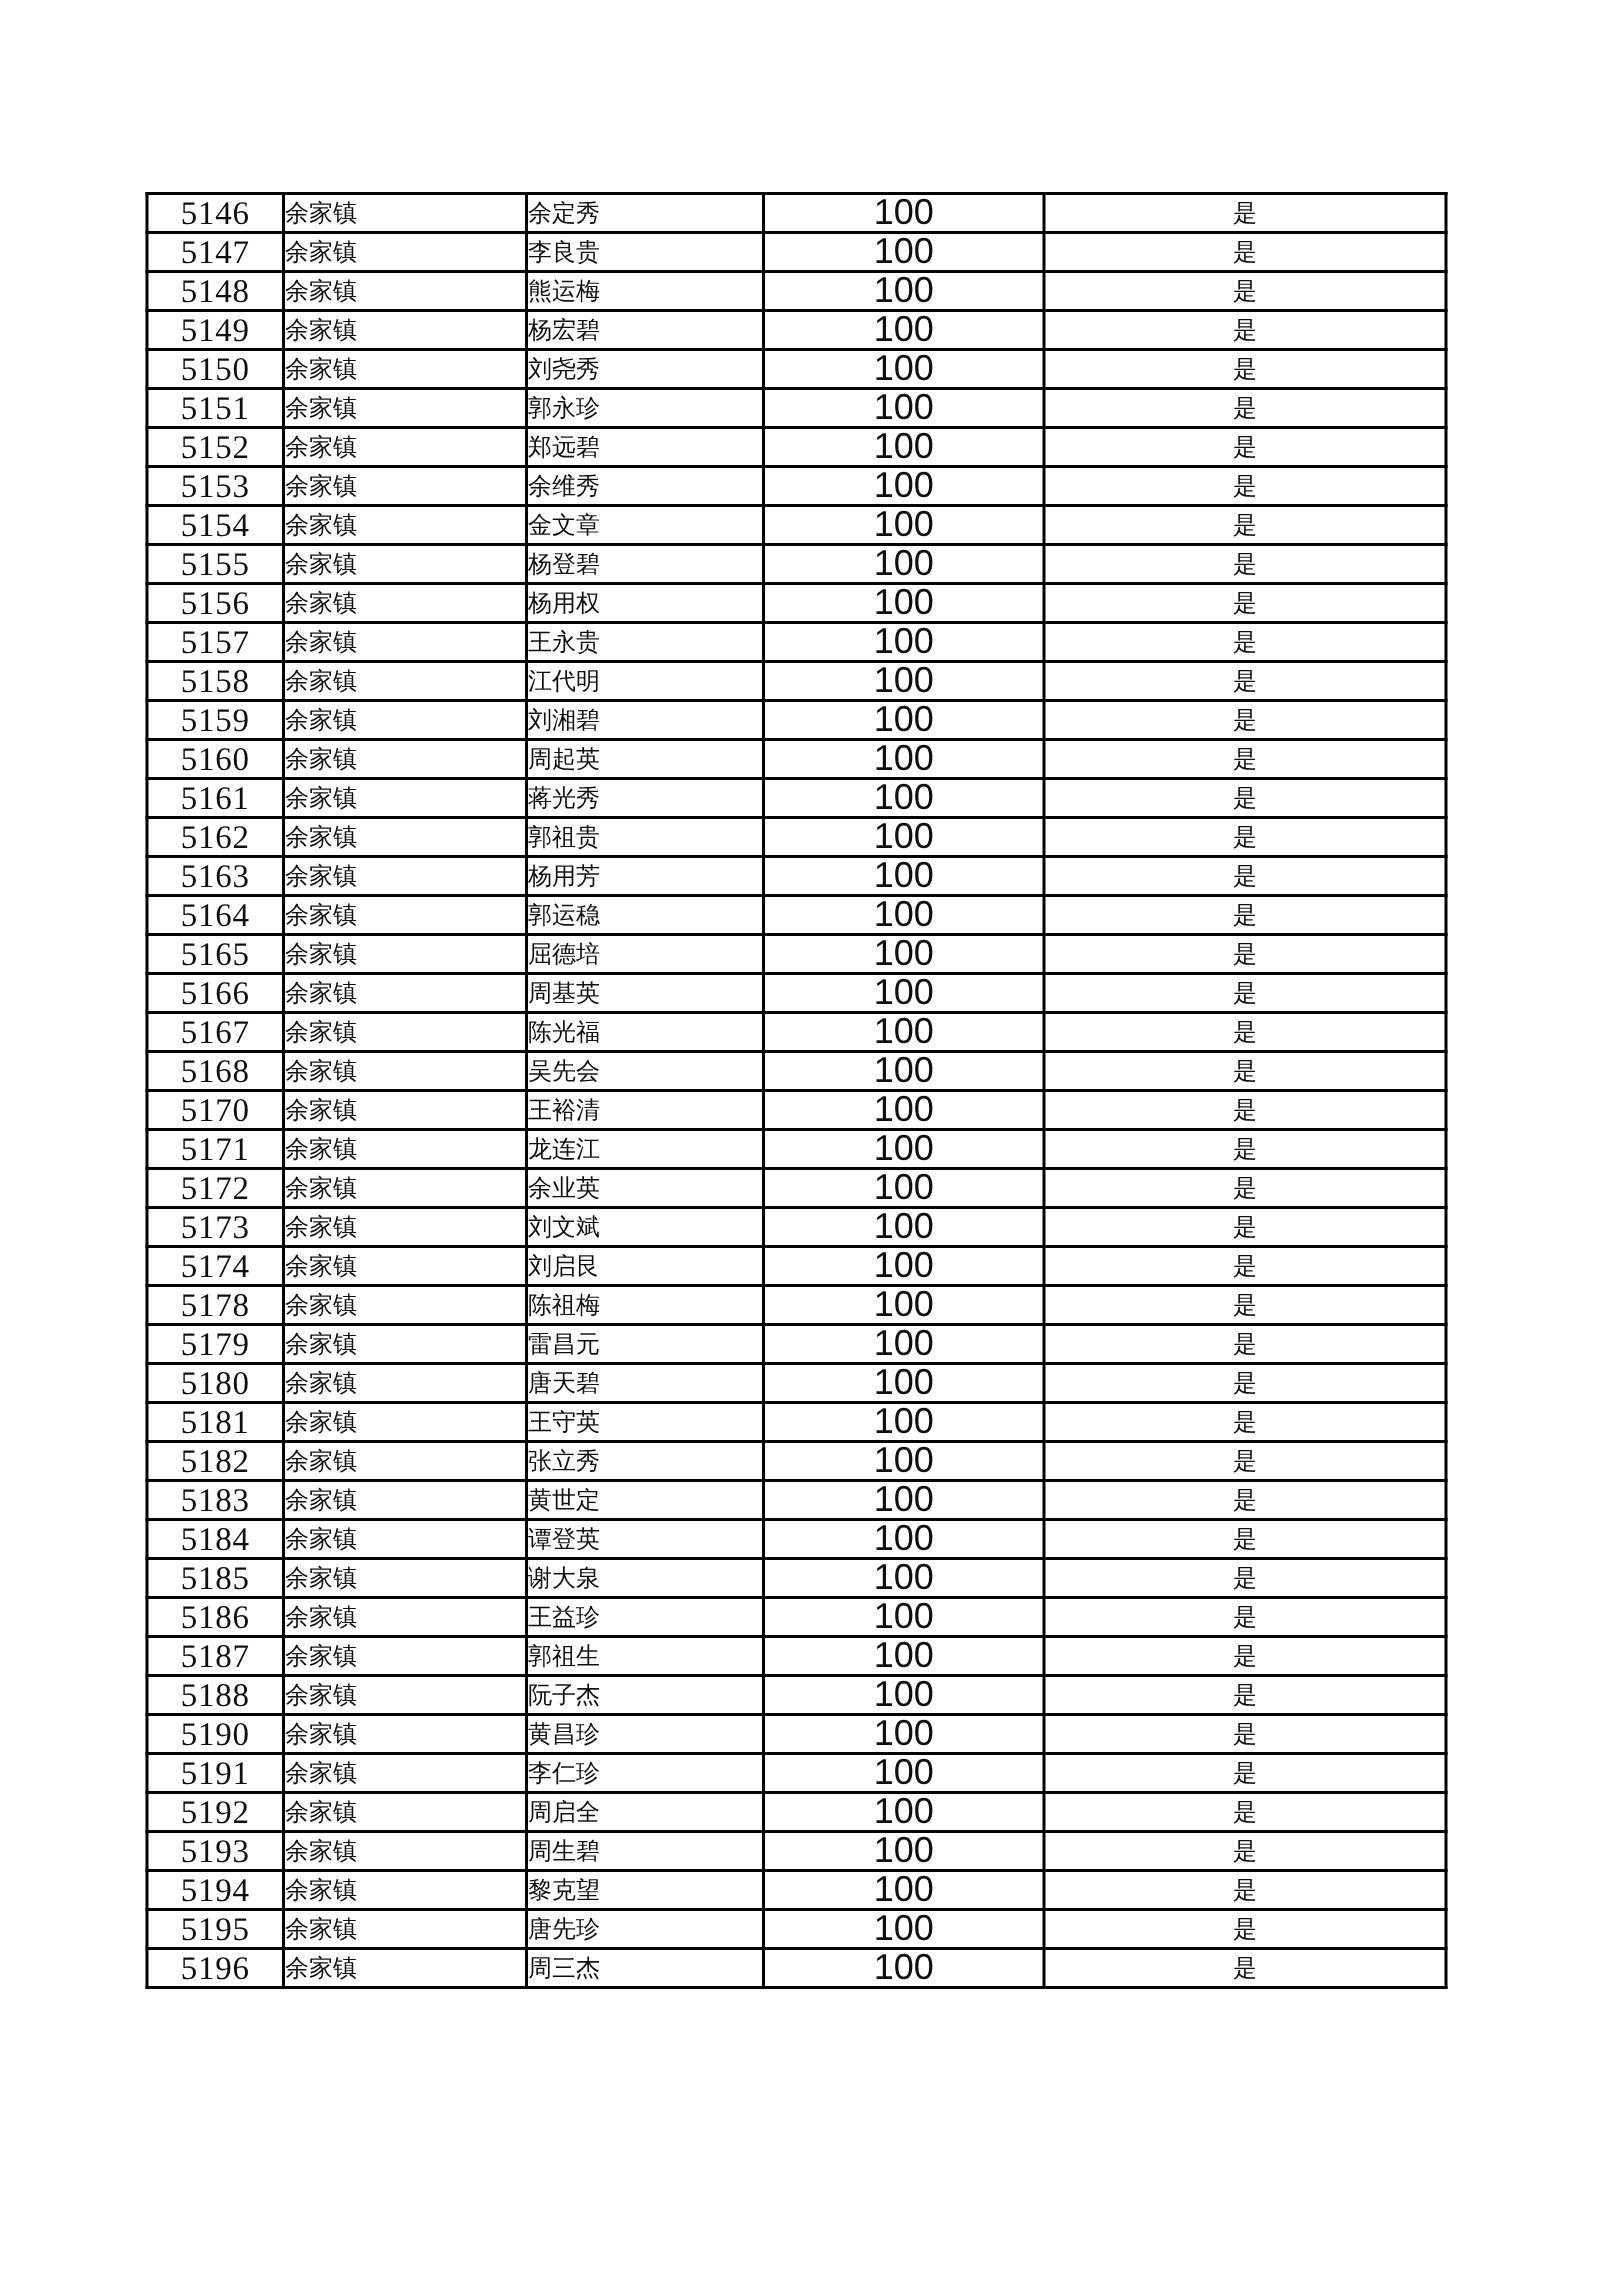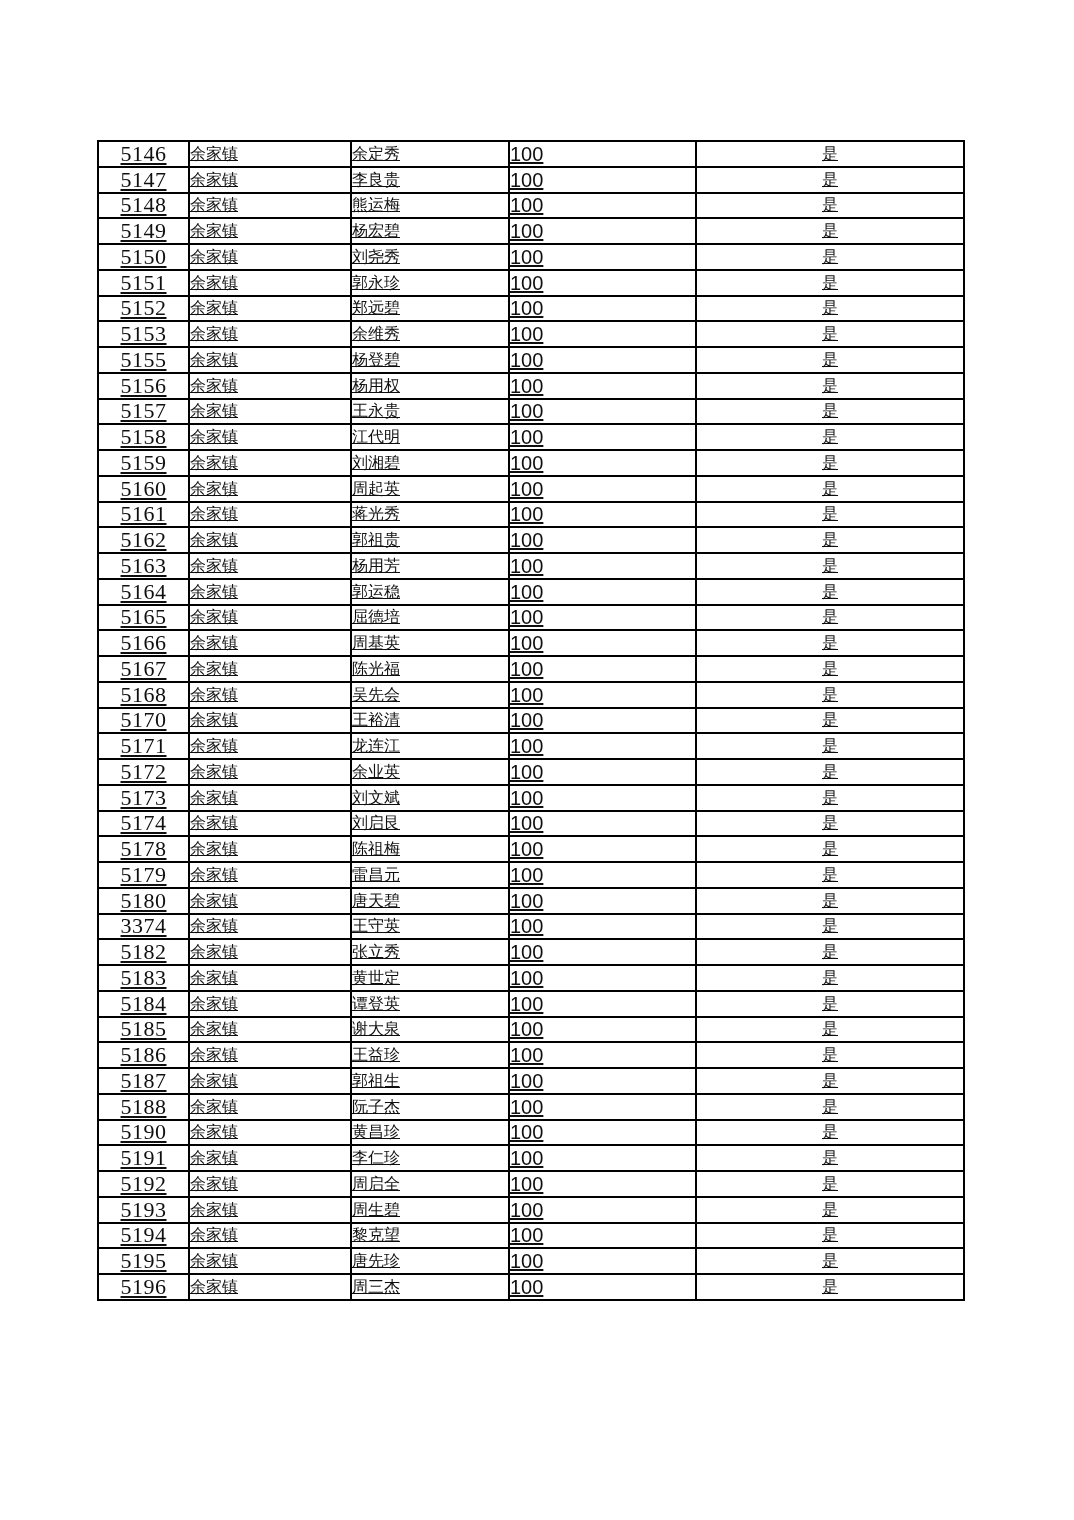--- a/index.html
+++ b/index.html
@@ -12,26 +12,25 @@
     width: 1074px;
     height: 1520px;
     background: #ffffff;
     overflow: hidden;
     font-family: "DejaVu Serif", "Liberation Serif", serif;
     color: #0f0f0f;
   }
   table.roster {
     position: absolute;
     left: 97px;
-    top: 140px;
+    top: 128px;
     width: 866px;
     height: 1161px;
     border-collapse: collapse;
     table-layout: fixed;
-    text-decoration: underline;
   }
   table.roster td {
     border: 2px solid #000000;
     padding: 0;
     vertical-align: middle;
     overflow: hidden;
     white-space: nowrap;
     line-height: 1;
   }
   td.c-serial {
@@ -40,24 +39,24 @@
     font-size: 22px;
     letter-spacing: 0.5px;
   }
   td.c-town, td.c-name {
     text-align: left;
     padding-left: 4px;
     font-family: "DejaVu Serif", "Liberation Serif", serif;
     font-size: 16px;
   }
   td.c-score {
-    text-align: left;
+    text-align: center;
     padding-left: 3px;
     font-family: "Liberation Sans", "DejaVu Sans", sans-serif;
-    font-size: 20px;
+    font-size: 24px;
   }
   td.c-yes {
     text-align: center;
     font-family: "DejaVu Serif", "Liberation Serif", serif;
     font-size: 16px;
   }
 </style>
 </head>
 <body>
 
@@ -121,20 +120,27 @@
           <td class="c-yes">是</td>
         </tr>
         <tr>
           <td class="c-serial">5153</td>
           <td class="c-town">余家镇</td>
           <td class="c-name">余维秀</td>
           <td class="c-score">100</td>
           <td class="c-yes">是</td>
         </tr>
         <tr>
+          <td class="c-serial">5154</td>
+          <td class="c-town">余家镇</td>
+          <td class="c-name">金文章</td>
+          <td class="c-score">100</td>
+          <td class="c-yes">是</td>
+        </tr>
+        <tr>
           <td class="c-serial">5155</td>
           <td class="c-town">余家镇</td>
           <td class="c-name">杨登碧</td>
           <td class="c-score">100</td>
           <td class="c-yes">是</td>
         </tr>
         <tr>
           <td class="c-serial">5156</td>
           <td class="c-town">余家镇</td>
           <td class="c-name">杨用权</td>
@@ -275,21 +281,21 @@
           <td class="c-yes">是</td>
         </tr>
         <tr>
           <td class="c-serial">5180</td>
           <td class="c-town">余家镇</td>
           <td class="c-name">唐天碧</td>
           <td class="c-score">100</td>
           <td class="c-yes">是</td>
         </tr>
         <tr>
-          <td class="c-serial">3374</td>
+          <td class="c-serial">5181</td>
           <td class="c-town">余家镇</td>
           <td class="c-name">王守英</td>
           <td class="c-score">100</td>
           <td class="c-yes">是</td>
         </tr>
         <tr>
           <td class="c-serial">5182</td>
           <td class="c-town">余家镇</td>
           <td class="c-name">张立秀</td>
           <td class="c-score">100</td>

